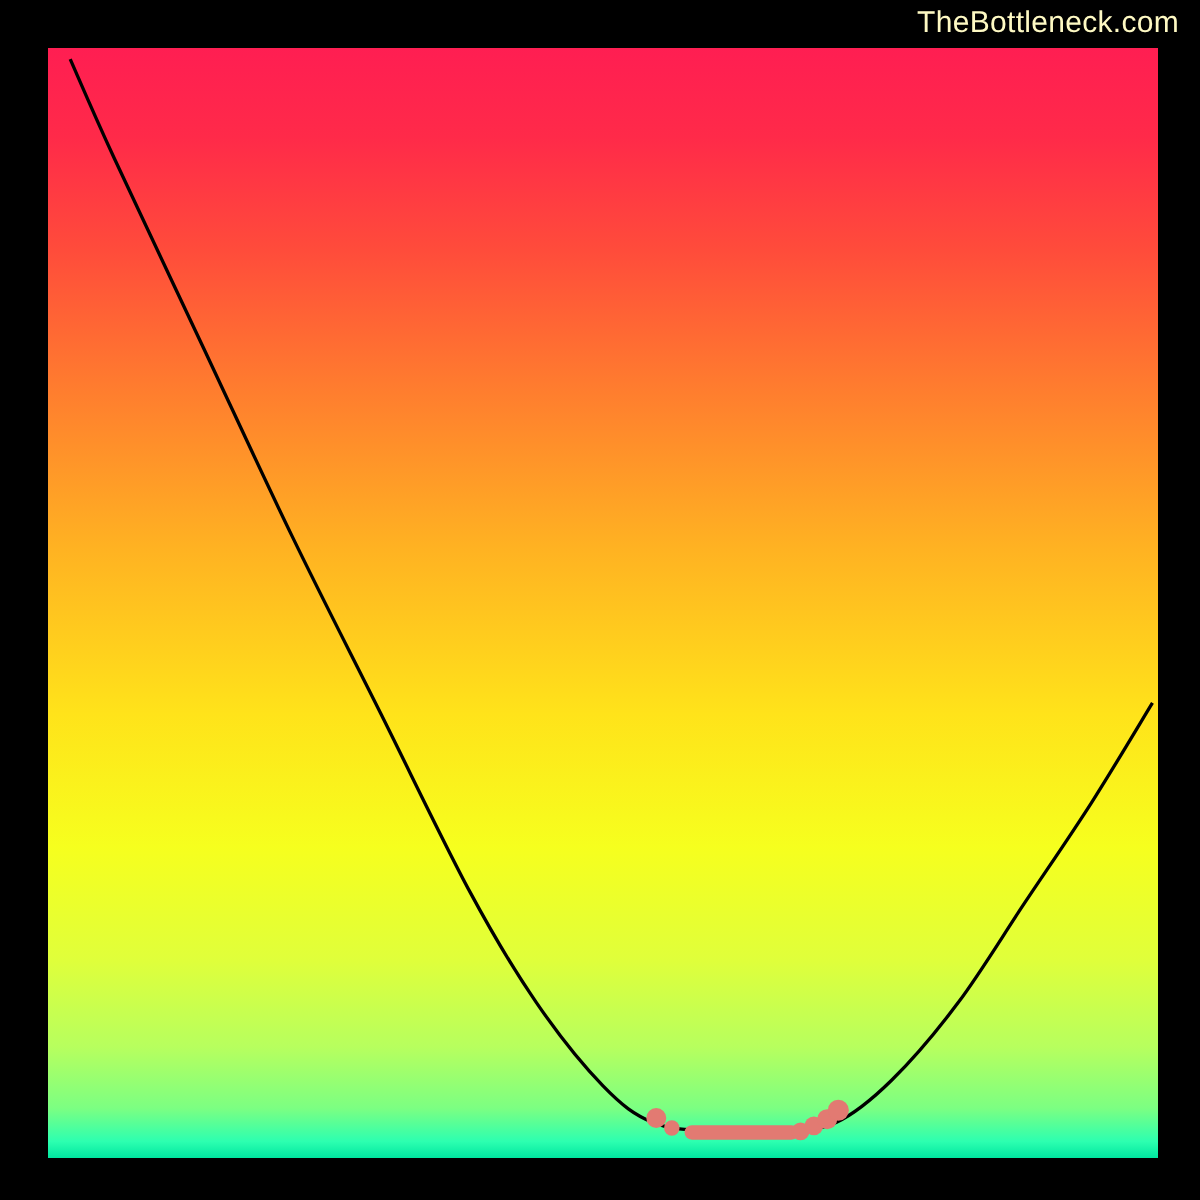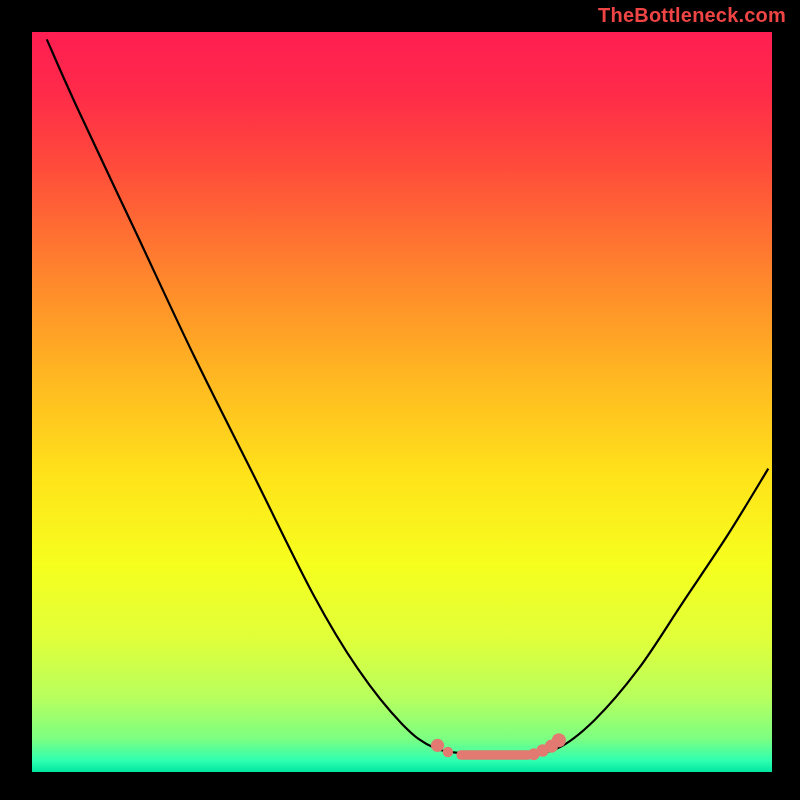--- a/index.html
+++ b/index.html
@@ -14,23 +14,23 @@
   .stage {
     position: relative;
     width: 800px;
     height: 800px;
     background: #000000;
   }
   .watermark {
     position: absolute;
     top: 4px;
     right: 14px;
-    color: #ef4444;
+    color: #fef9c3;
     font-size: 20px;
-    font-weight: 700;
+    font-weight: 400;
     letter-spacing: 0.2px;
     z-index: 10;
   }
   svg {
     display: block;
   }
 </style>
 </head>
 <body>
 

